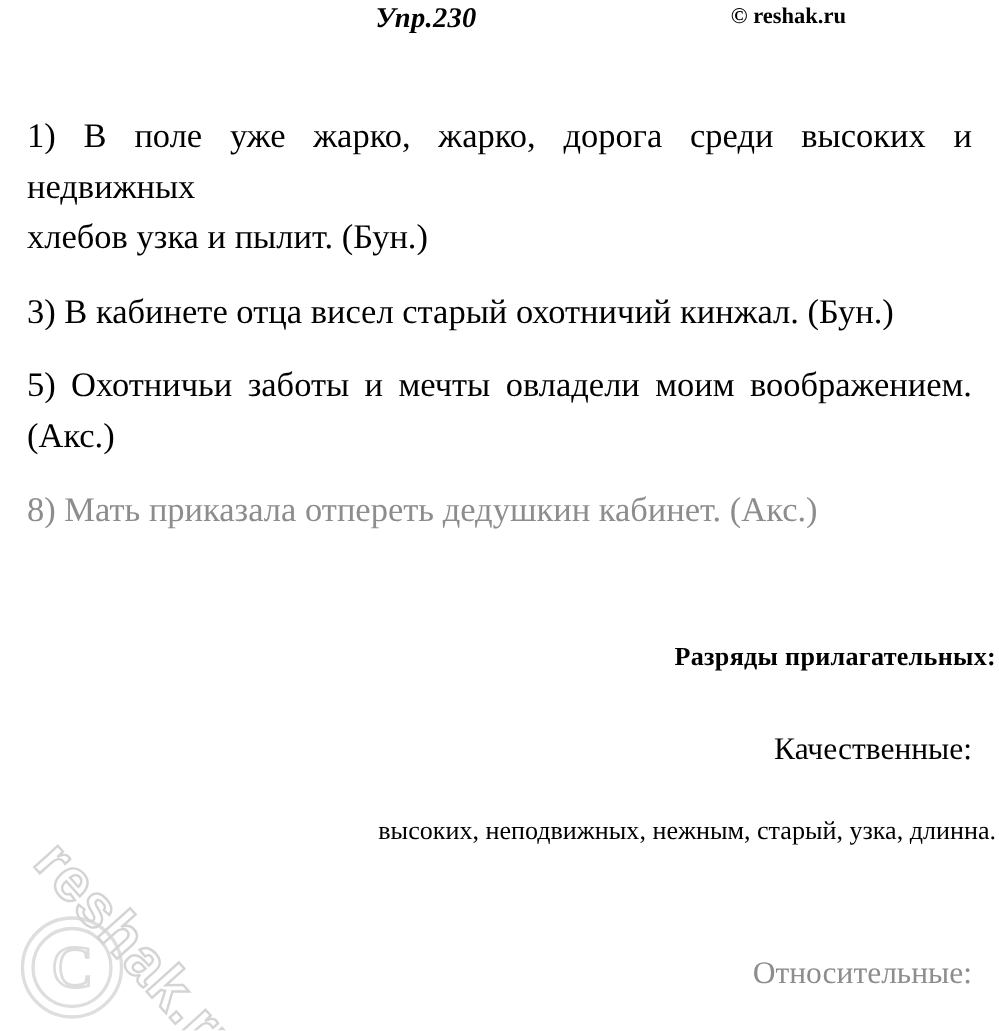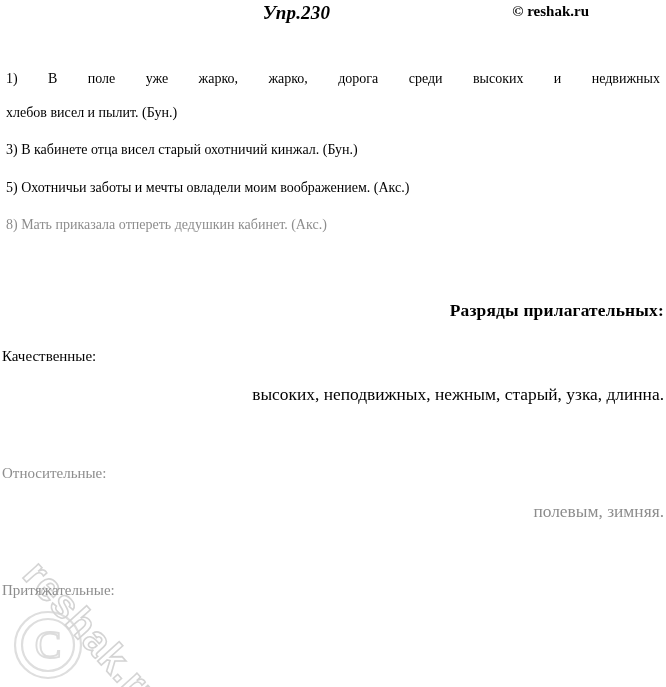--- a/index.html
+++ b/index.html
@@ -29,21 +29,20 @@
   }
   #watermark svg { display: block; }
 
   
   .hdr {
     position: absolute;
     top: 0;
     left: 0;
     width: 568px;
     height: 32px;
-    padding-left: 25px;
   }
   .ex-title {
     position: absolute;
     left: 0;
     right: 0;
     top: 2px;
     text-align: center;
     font-weight: bold;
     font-style: italic;
     font-size: 19px;
@@ -61,23 +60,23 @@
 
   
   .content {
     position: absolute;
     left: 2px;
     top: 58px;
     width: 662px;
     z-index: 2;
   }
   .item {
-    font-size: 14px;
+    font-size: 23px;
     line-height: 33.5px;
-    margin: 4px;
+    margin: 16px;
     text-align: justify;
     text-justify: inter-word;
   }
   .item.two-line {
     text-align: justify;
   }
   .item.two-line > span.lastline {
     display: block;
     text-align: left;
   }
@@ -91,25 +90,25 @@
     margin: 0;
     padding-top: 48px;
     text-align: right;
     font-weight: bold;
     font-size: 17.4px;
     line-height: 33.5px;
     letter-spacing: 0.2px;
   }
 
   .cat-label {
-    margin: 0;
+    margin: 16px;
     padding-top: 13px;
-    font-size: 15px;
+    font-size: 21px;
     line-height: 33.5px;
-    text-align: left;
+    text-align: right;
   }
   .cat-words {
     margin: 0;
     padding-top: 4px;
     font-size: 17.4px;
     line-height: 33.5px;
     text-align: right;
   }
   .cat-label.spaced { padding-top: 46px; }
 
@@ -136,21 +135,21 @@
 
   <div class="hdr">
     <div class="ex-title">Упр.230</div>
     <div class="copyright">© reshak.ru</div>
   </div>
 
   <div class="content">
 
     <p class="item two-line">
       <span class="firstline"><span>1)</span> <span>В поле уже жарко, жарко, дорога среди высоких и недвижных</span></span>
-      <span class="lastline">хлебов висел и пылит. (Бун.)</span>
+      <span class="lastline">хлебов узка и пылит. (Бун.)</span>
     </p>
 
 
     <p class="item">3) В кабинете отца висел старый охотничий кинжал. (Бун.)</p>
 
 
     <p class="item">5) Охотничьи заботы и мечты овладели моим воображением. (Акс.)</p>
 
 
     <p class="item f1">8) Мать приказала отпереть дедушкин кабинет. (Акс.)</p>

